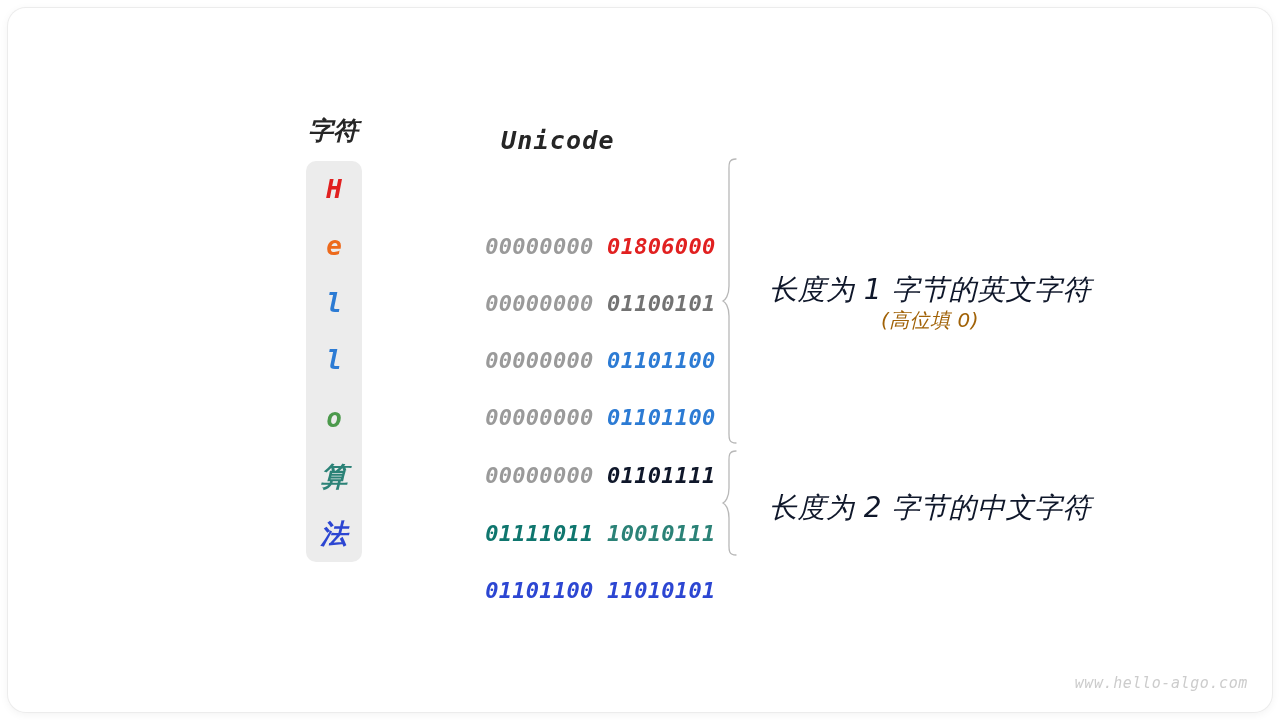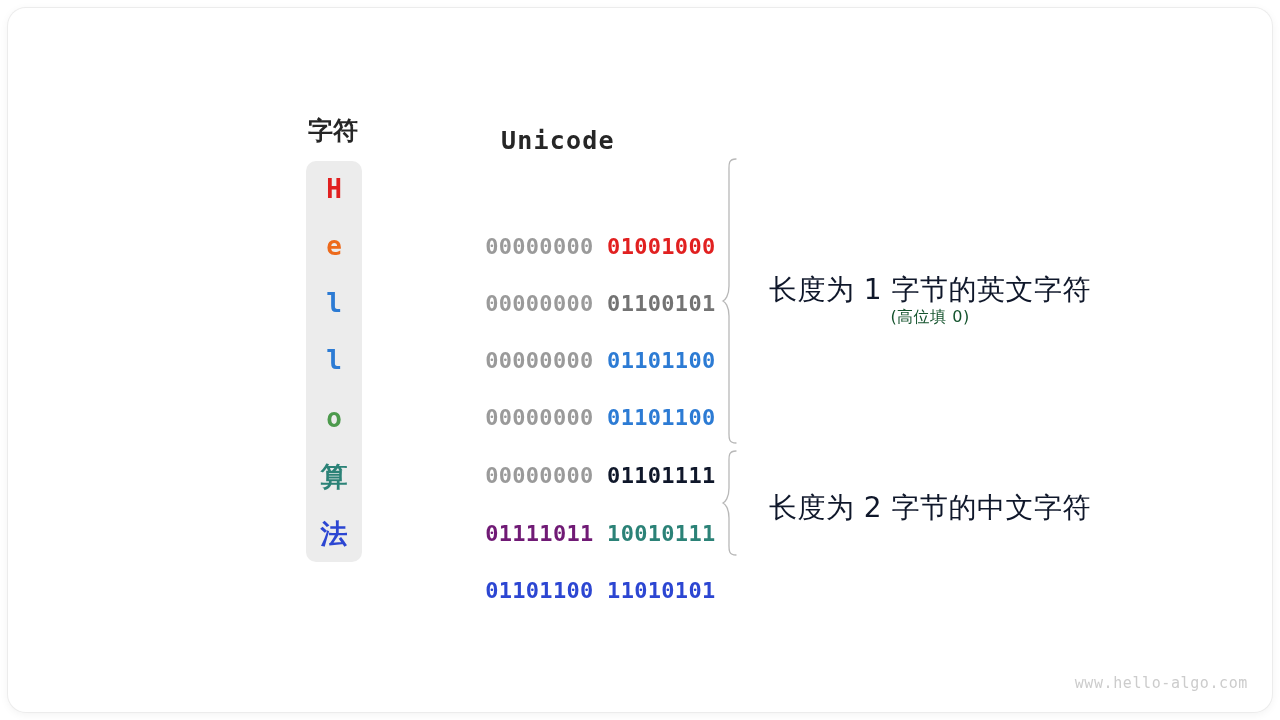--- a/index.html
+++ b/index.html
@@ -7,20 +7,21 @@
     padding: 0;
     background: #ffffff;
   }
   #page {
     position: relative;
     width: 1280px;
     height: 720px;
     background: #ffffff;
     overflow: hidden;
     font-family: "Liberation Sans", "DejaVu Sans", sans-serif;
+    font-style: italic;
   }
   
   #card {
     position: absolute;
     left: 8px;
     top: 8px;
     width: 1264px;
     height: 704px;
     background: #ffffff;
     border-radius: 18px;
@@ -105,22 +106,22 @@
     text-align: center;
     white-space: nowrap;
   }
   .annot-main {
     font-size: 28px;
     color: #0f172a;
     letter-spacing: 0.5px;
     font-family: "DejaVu Sans", "Liberation Sans", sans-serif;
   }
   .annot-sub {
-    font-size: 16px;
-    color: #14532d;
+    font-size: 20px;
+    color: #a16207;
     letter-spacing: 0.5px;
     font-family: "DejaVu Sans", "Liberation Sans", sans-serif;
   }
 
   
   #watermark {
     position: absolute;
     right: 32px;
     bottom: 28px;
     font-size: 15px;
@@ -143,36 +144,36 @@
 
   <div class="char-cell" style="top: 161px; color: rgb(225, 32, 32);">H</div>
   <div class="char-cell" style="top: 218px; color: rgb(237, 106, 28);">e</div>
   <div class="char-cell" style="top: 275px; color: rgb(44, 123, 212);">l</div>
   <div class="char-cell" style="top: 332px; color: rgb(44, 123, 212);">l</div>
   <div class="char-cell" style="top: 390px; color: rgb(76, 154, 76);">o</div>
   <div class="char-cell cjk" style="top: 448px; color: rgb(43, 130, 119);">算</div>
   <div class="char-cell cjk" style="top: 505px; color: rgb(44, 70, 210);">法</div>
 
   <div class="bin-row" style="top:161px">
-    <span class="bin-high" style="color: rgb(154, 154, 154);">00000000</span><span> </span><span class="bin-low" style="color: rgb(225, 32, 32);">01001000</span>
+    <span class="bin-high" style="color: rgb(154, 154, 154);">00000000</span><span> </span><span class="bin-low" style="color: rgb(225, 32, 32);">01806000</span>
   </div>
   <div class="bin-row" style="top:218px">
     <span class="bin-high" style="color: rgb(154, 154, 154);">00000000</span><span> </span><span class="bin-low" style="color: #737373;">01100101</span>
   </div>
   <div class="bin-row" style="top:275px">
     <span class="bin-high" style="color: rgb(154, 154, 154);">00000000</span><span> </span><span class="bin-low" style="color: rgb(44, 123, 212);">01101100</span>
   </div>
   <div class="bin-row" style="top:332px">
     <span class="bin-high" style="color: rgb(154, 154, 154);">00000000</span><span> </span><span class="bin-low" style="color: rgb(44, 123, 212);">01101100</span>
   </div>
   <div class="bin-row" style="top:390px">
     <span class="bin-high" style="color: rgb(154, 154, 154);">00000000</span><span> </span><span class="bin-low" style="color: #0f172a;">01101111</span>
   </div>
   <div class="bin-row" style="top:448px">
-    <span class="bin-high" style="color: #701a75;">01111011</span><span> </span><span class="bin-low" style="color: rgb(43, 130, 119); margin-top: 36px;">10010111</span>
+    <span class="bin-high" style="color: #0f766e;">01111011</span><span> </span><span class="bin-low" style="color: rgb(43, 130, 119); margin-top: 36px;">10010111</span>
   </div>
   <div class="bin-row" style="top:505px">
     <span class="bin-high" style="color: rgb(44, 70, 210);">01101100</span><span> </span><span class="bin-low" style="color: rgb(44, 70, 210); text-align: right;">11010101</span>
   </div>
 
   <div class="brace" style="left:722px; top:158px;">
     <svg width="26" height="286" viewBox="0 0 26 286" fill="none">
       <path d="M14 1 C6 1 7 7 7 13 L7 128 C7 138 3 142 1 143 C3 144 7 148 7 158 L7 273 C7 279 6 285 14 285" stroke="#B8B8B8" stroke-width="1.3" fill="none" stroke-linecap="round"></path>
     </svg>
   </div>

